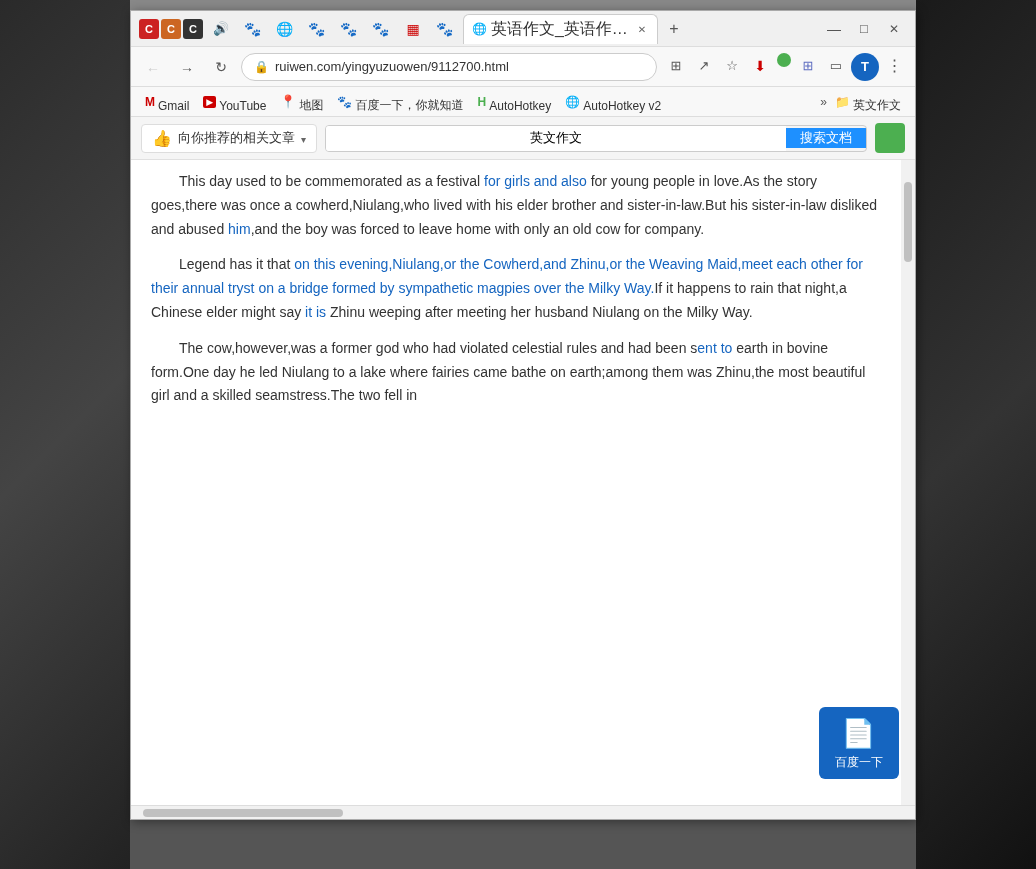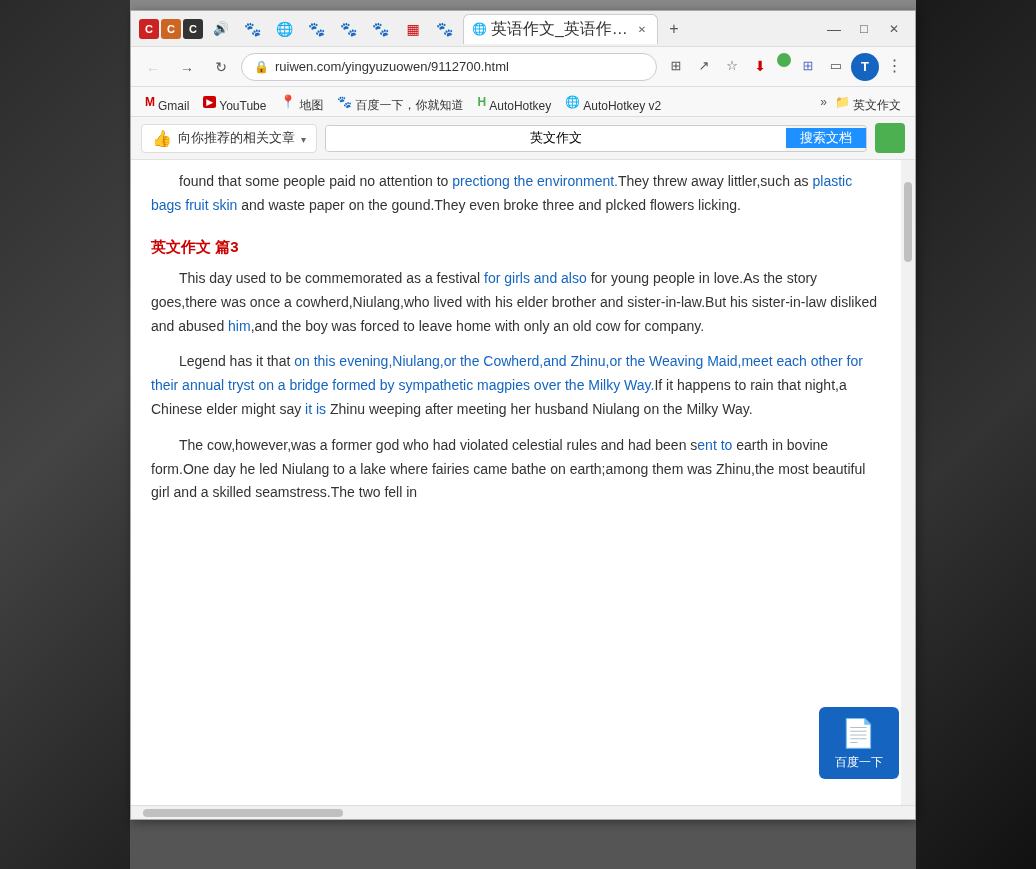--- a/index.html
+++ b/index.html
@@ -466,26 +466,22 @@
         <input class="search-input-field" type="text" placeholder="英文作文" value="英文作文" style="">
         <button class="search-btn">搜索文档</button>
       </div>
       <div class="green-rect"></div>
     </div>
 
     <div style="display:flex; flex:1; overflow:hidden;">
 
       <div class="page-content">
 
-        <p class="text-paragraph">
-          found that some people paid no attention to <span class="hl-blue">prectiong the environment.</span>They threw away littler,such as <span class="hl-blue">plastic bags fruit skin</span> and waste paper on the gound.They even broke three and plcked flowers licking.
-        </p>
-
-
-        <div class="section-title">英文作文 篇3</div>
+
+
 
         <p class="text-paragraph">
           This day used to be commemorated as a festival <span class="hl-blue">for girls and also</span> for young people in love.As the story goes,there was once a cowherd,Niulang,who lived with his elder brother and sister-in-law.But his sister-in-law disliked and abused <span class="hl-blue">him</span>,and the boy was forced to leave home with only an old cow for company.
         </p>
 
         <p class="text-paragraph">
           Legend has it that <span class="hl-blue">on this evening,Niulang,or the Cowherd,and Zhinu,or the Weaving Maid,meet each other for their annual tryst on a bridge formed by sympathetic magpies over the Milky Way.</span>If it happens to rain that night,a Chinese elder might say <span class="hl-blue">it is</span> Zhinu weeping after meeting her husband Niulang on the Milky Way.
         </p>
 
         <p class="text-paragraph">

